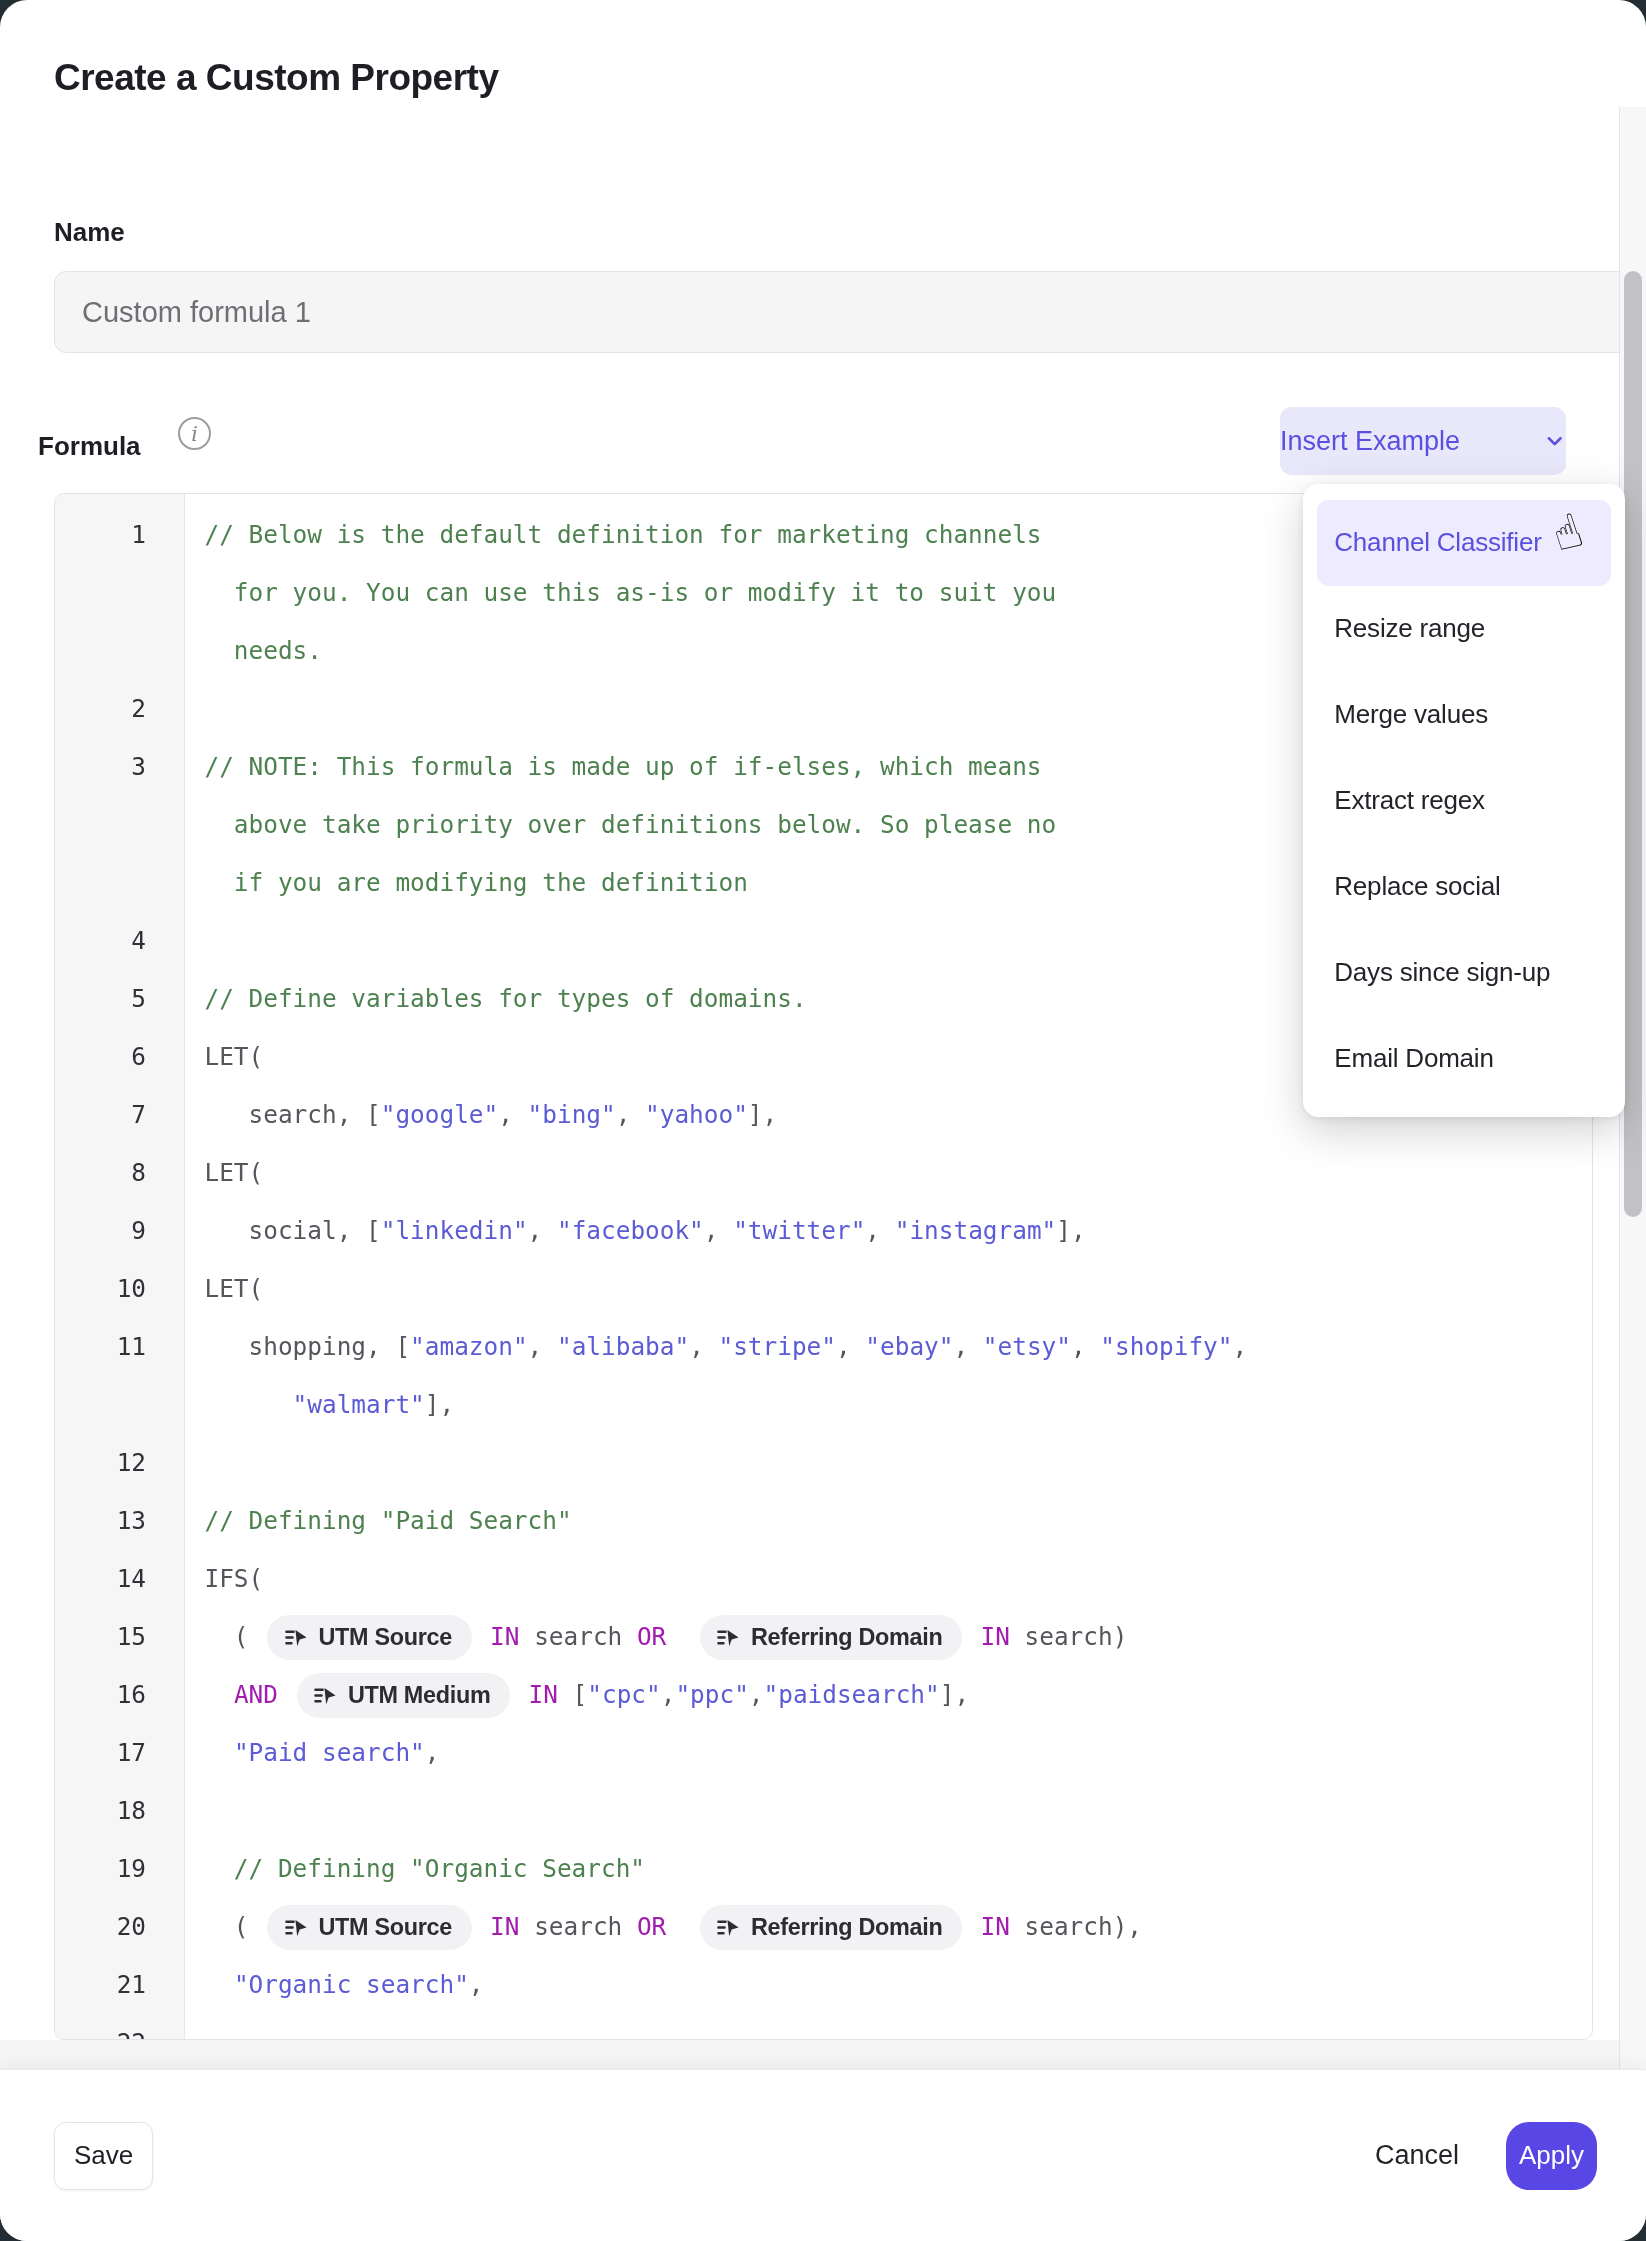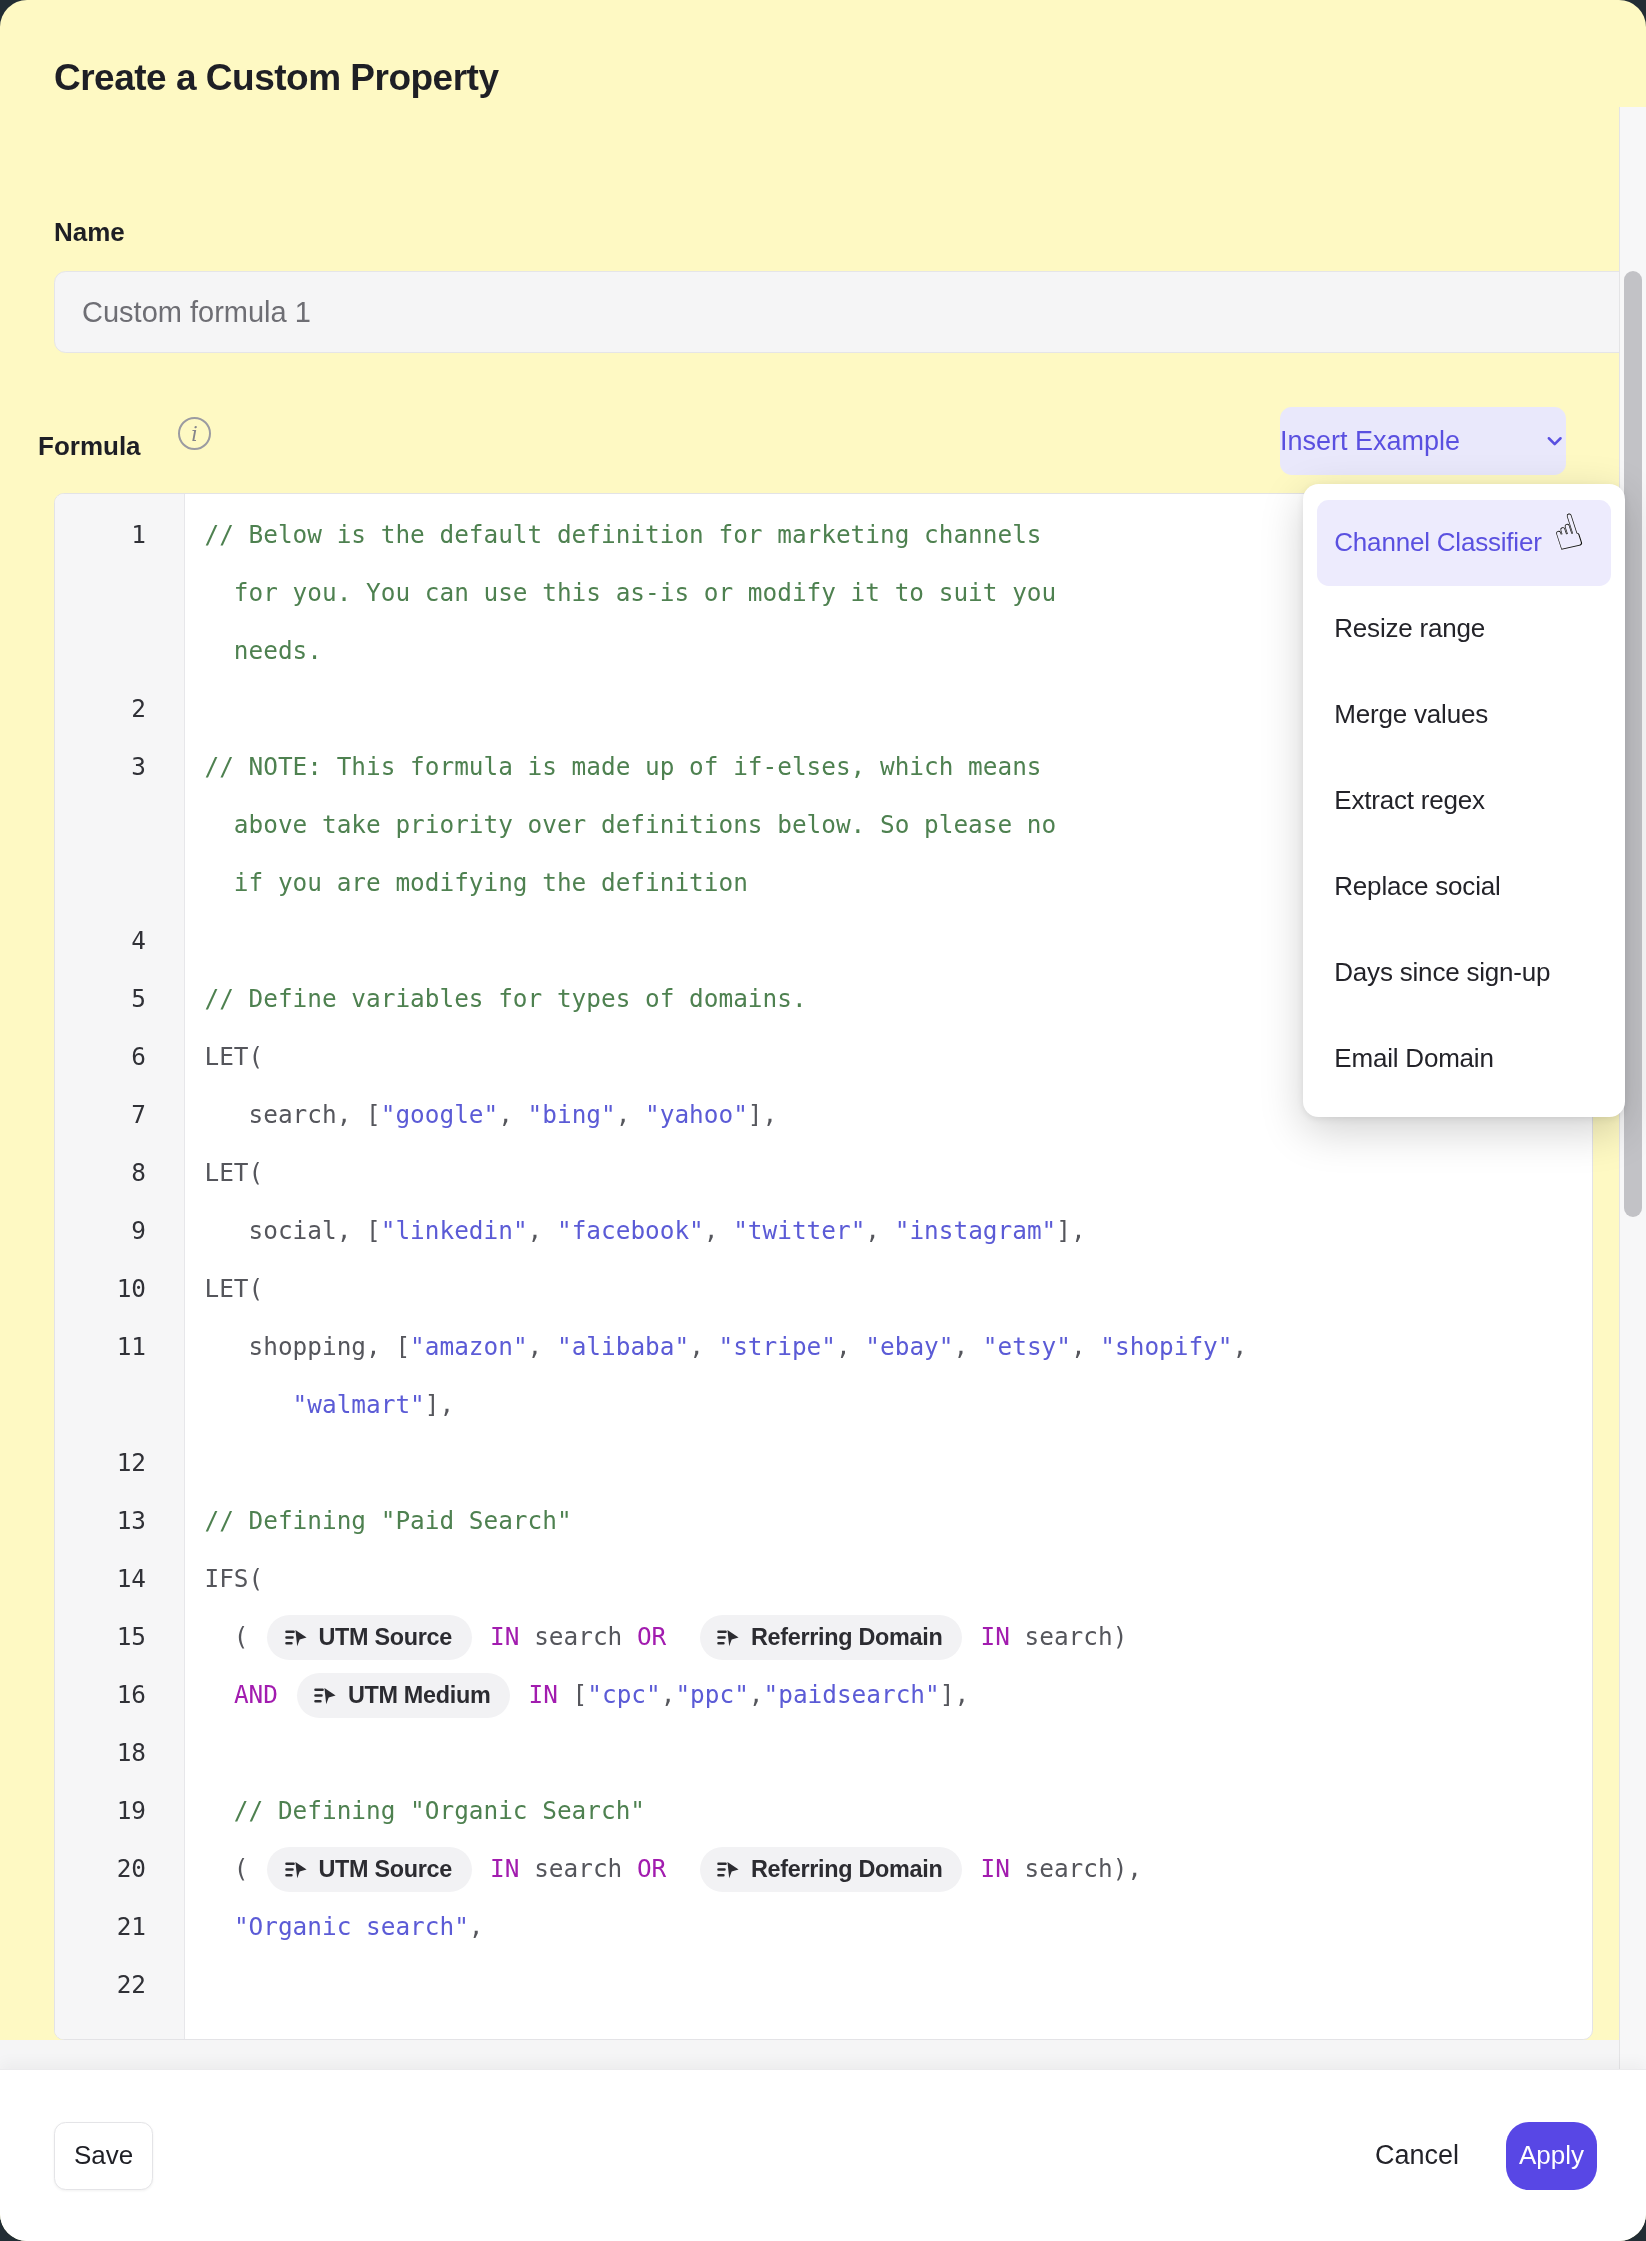--- a/index.html
+++ b/index.html
@@ -1,19 +1,19 @@
 <!DOCTYPE html>
 <html><head>
 <meta charset="utf-8">
 <style>
   * { margin:0; padding:0; box-sizing:border-box; }
   html,body { width:1646px; height:2241px; }
   body { background:#222d34; font-family:"Liberation Sans", sans-serif; position:relative; overflow:hidden; }
 
-  .modal { position:absolute; inset:0; background:#fef9c3; border-radius:27px; overflow:hidden; }
+  .modal { position:absolute; inset:0; background:#ffffff; border-radius:27px; overflow:hidden; }
 
   .dialog-title { position:absolute; left:54px; top:57px; font-size:37px; font-weight:700; color:#1e1f25; letter-spacing:-0.5px; }
 
   .field-label { position:absolute; font-size:26px; font-weight:700; color:#1e1f25; }
   .name-label { left:54px; top:217px; }
 
   .name-input { position:absolute; left:54px; top:271px; width:1614px; height:82px;
     background:#f5f5f6; border:1.5px solid #e5e5e8; border-radius:11.7px;
     font-family:"Liberation Sans", sans-serif; font-size:29px; color:#6e6e74; padding:0 27px; outline:none; }
 
@@ -186,20 +186,24 @@
               </svg><span>Referring Domain</span></span><span class="seg-pln"> </span><span class="seg-kw">IN</span><span class="seg-pln"> search)</span></div>
         </div>
         <div class="code-row">
           <div class="gutter-cell">16</div>
           <div class="code-cell"><span class="seg-pln">  </span><span class="seg-kw">AND</span><span class="seg-pln"> </span><span class="pill"><svg width="26" height="26" viewBox="0 0 24 24">
                 <path d="M3.2 6.2h6.6M3.2 11.5h5.6M3.2 16.8h4.6" stroke="#2c2c31" stroke-width="2.3" stroke-linecap="round" fill="none"></path>
                 <path d="M11.5 4.6l10.3 6.9-6.4 1.9-2.3 6.3 -1.6-15.1z" fill="#2c2c31"></path>
               </svg><span>UTM Medium</span></span><span class="seg-pln"> </span><span class="seg-kw">IN</span><span class="seg-pln"> [</span><span class="seg-str">"cpc"</span><span class="seg-pln">,</span><span class="seg-str">"ppc"</span><span class="seg-pln">,</span><span class="seg-str">"paidsearch"</span><span class="seg-pln">],</span></div>
         </div>
         <div class="code-row">
+          <div class="gutter-cell">17</div>
+          <div class="code-cell"><span class="seg-pln">  </span><span class="seg-str">"Paid search"</span><span class="seg-pln">,</span></div>
+        </div>
+        <div class="code-row">
           <div class="gutter-cell">18</div>
           <div class="code-cell"></div>
         </div>
         <div class="code-row">
           <div class="gutter-cell">19</div>
           <div class="code-cell"><span class="seg-com">  // Defining "Organic Search"</span></div>
         </div>
         <div class="code-row">
           <div class="gutter-cell">20</div>
           <div class="code-cell"><span class="seg-pln">  ( </span><span class="pill"><svg width="26" height="26" viewBox="0 0 24 24">

